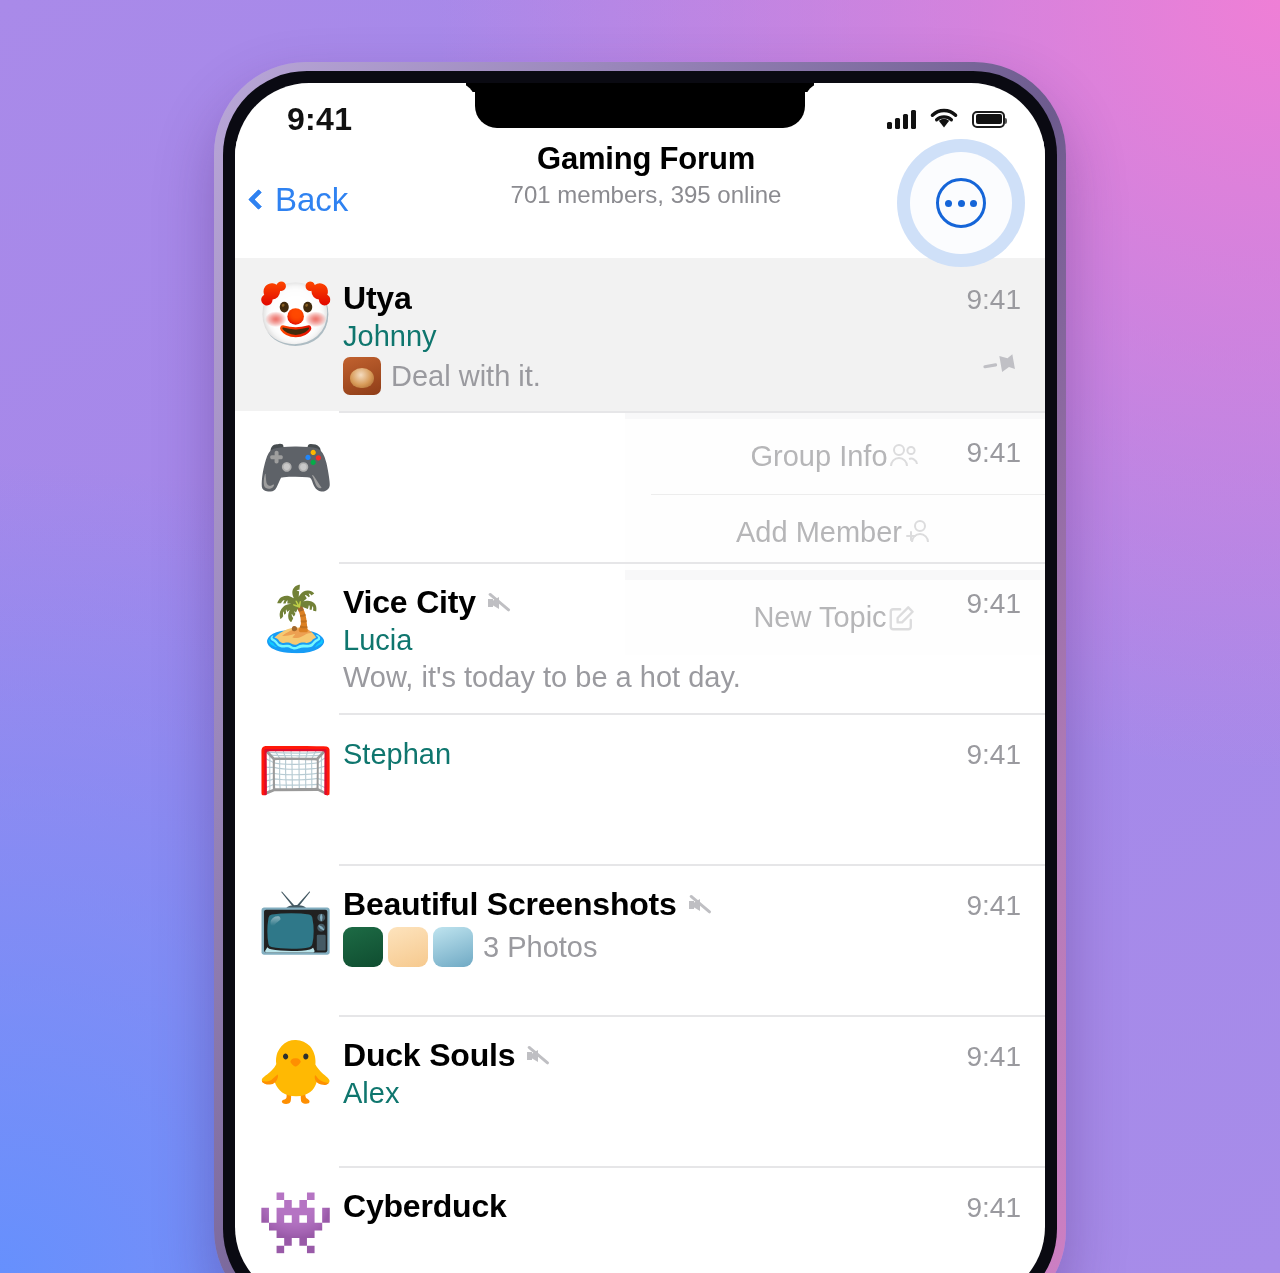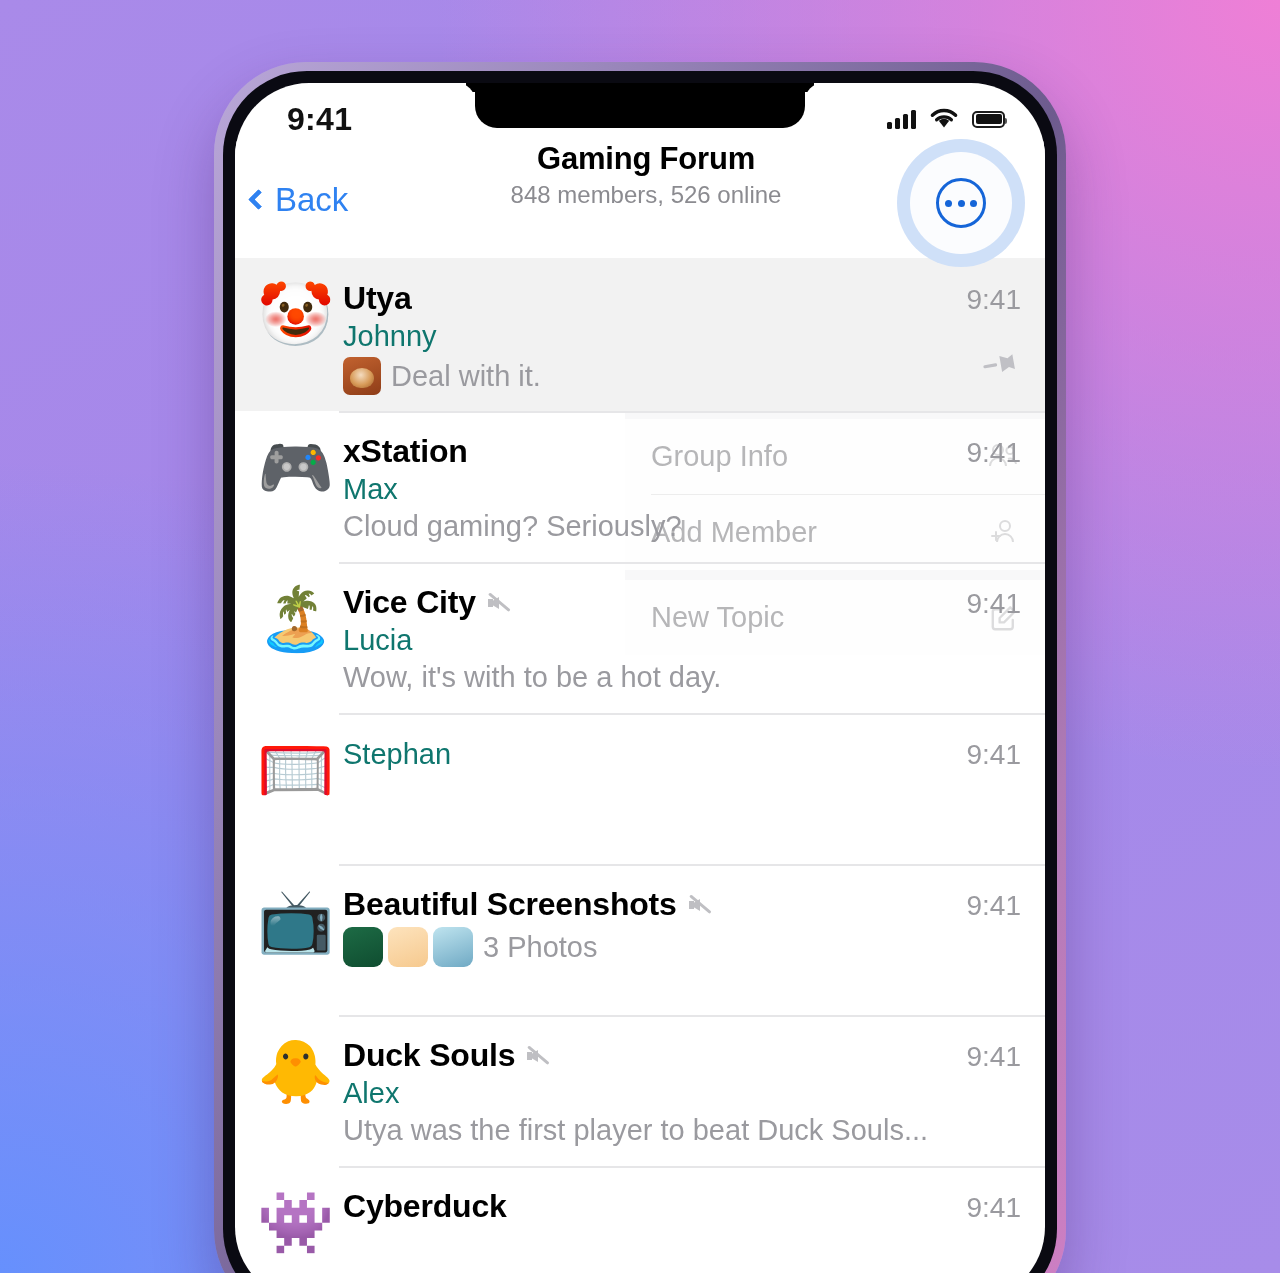--- a/index.html
+++ b/index.html
@@ -117,21 +117,21 @@
   #menubtn i{ width:7px; height:7px; border-radius:50%; background:#1565d8; display:block; }
 
   
   #ghostmenu{
     position:absolute; top:175px; right:0; width:420px; z-index:18;
     pointer-events:none;
   }
   .gsec{ background:rgba(250,250,250,.55); }
   .gsec.s2{ background:rgba(252,252,252,.35); }
   .gitem{
-    height:75px; display:flex; align-items:center; justify-content:space-between;
+    height:75px; display:flex; align-items:center; justify-content:center;
     padding:0 26px 0 26px;
     font-size:29px; color:#b6b6b8;
   }
   .gitem .gicon{ opacity:.45; display:flex; align-items:center; }
   .gdiv{ height:1px; background:rgba(200,200,200,.30); margin:0 0 0 26px; }
   .gsep{ height:10px; background:rgba(235,235,238,.35); }
 
   
   #list{
     position:absolute; top:175px; left:0; right:0; bottom:0;
@@ -226,21 +226,21 @@
       </div>
     </div>
 
     <div id="navbar">
       <div id="backbtn">
         <span class="chev"></span>
         <span class="lbl">Back</span>
       </div>
       <div id="navcenter">
         <div id="navtitle">Gaming Forum</div>
-        <div id="navsub">848 members, 526 online</div>
+        <div id="navsub">701 members, 395 online</div>
       </div>
       <div id="menubtn-wrap">
         <span id="tap-outer"></span>
         <span id="tap-inner"></span>
         <span id="menubtn">
               <i></i>
               <i></i>
               <i></i>
             </span>
       </div>
@@ -319,46 +319,37 @@
             </div>
             <div class="rtime">9:41</div>
             <div class="rpin"><svg width="34" height="34" viewBox="0 0 24 24">
                 <path d="M14 2.5 L21.5 10 L17.2 11.2 L15.2 16.8 L7.2 8.8 L12.8 6.8 Z" fill="#c0c0c5"></path>
                 <path d="M8.6 15.4 L3.2 20.8" stroke="#c0c0c5" stroke-width="2.2" stroke-linecap="round"></path>
               </svg></div>
           </div>
           <div class="row">
             <div class="sepline"></div>
             <div class="avatar">🎮</div>
-            <div class="rowbody">
-              <div class="titleline">
-                <div class="rtitle">xStation</div>
-              </div>
-              <div class="rsender">Max</div>
-              <div class="rmsg">
-                <span>Cloud gaming? Seriously?</span>
-              </div>
-            </div>
             <div class="rtime">9:41</div>
           </div>
           <div class="row">
             <div class="sepline"></div>
             <div class="avatar">🏝️</div>
             <div class="rowbody">
               <div class="titleline">
                 <div class="rtitle">Vice City</div>
                 <span class="muteicon">
                   <span class="bx"></span>
                   <span class="spk"></span>
                   <span class="sl"></span>
                 </span>
               </div>
               <div class="rsender">Lucia</div>
               <div class="rmsg">
-                <span>Wow, it's with to be a hot day.</span>
+                <span>Wow, it's today to be a hot day.</span>
               </div>
             </div>
             <div class="rtime">9:41</div>
           </div>
           <div class="row">
             <div class="sepline"></div>
             <div class="avatar">🥅</div>
             <div class="rowbody">
               <div class="rsender">Stephan</div>
             </div>
@@ -393,23 +384,20 @@
             <div class="rowbody">
               <div class="titleline">
                 <div class="rtitle">Duck Souls</div>
                 <span class="muteicon">
                   <span class="bx"></span>
                   <span class="spk"></span>
                   <span class="sl"></span>
                 </span>
               </div>
               <div class="rsender">Alex</div>
-              <div class="rmsg">
-                <span>Utya was the first player to beat Duck Souls...</span>
-              </div>
             </div>
             <div class="rtime">9:41</div>
           </div>
           <div class="row">
             <div class="sepline"></div>
             <div class="avatar">👾</div>
             <div class="rowbody">
               <div class="titleline">
                 <div class="rtitle">Cyberduck</div>
               </div>

